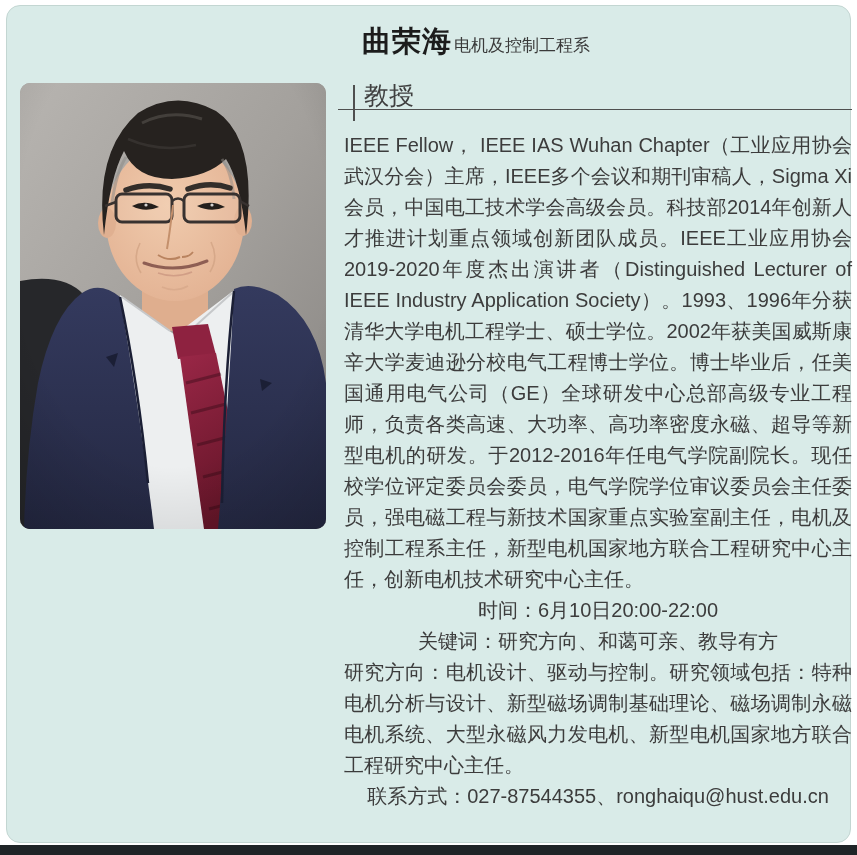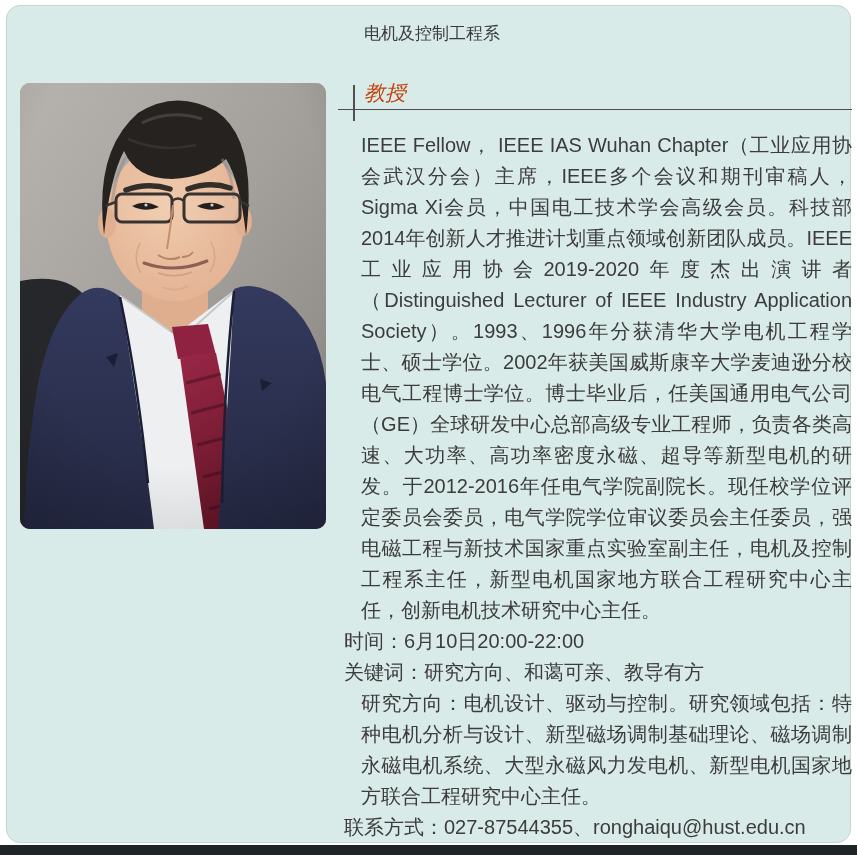--- a/index.html
+++ b/index.html
@@ -58,40 +58,39 @@
   }
   .title-vbar{
     position:absolute;
     left:346px;top:79px;
     width:2px;height:36px;
     background:var(--rule);
   }
   .prof-title{
     position:absolute;
     left:357px;top:73px;
-    font-size:21px;
-    color:#c2410c;
-    font-style:italic;
+    font-size:25px;
+    color:#404040;
   }
   .hrule{
     position:absolute;
     left:331px;top:103px;
     width:514px;height:1px;
     background:var(--rule);
   }
   .body-text{
     position:absolute;
     left:337px;top:124px;
     width:508px;
     font-size:20px;
     line-height:31px;
     color:var(--text);
   }
-  .body-text p{margin:0;}
-  .body-text p.justify{text-align:justify;text-justify:inter-ideograph;margin-left:17px;}
+  .body-text p{margin:0;text-align:center;}
+  .body-text p.justify{text-align:justify;text-justify:inter-ideograph;}
   .footer-bar{
     position:absolute;
     left:0;top:845px;
     width:857px;height:10px;
     background:var(--footer-bar);
   }
 </style>
 </head>
 <body>
 
@@ -189,20 +188,21 @@
 
         <path d="M306 446 L306 300 Q298 238 258 212 Q232 198 214 206 Q208 330 198 446 Z" fill="url(#suitGrad)"></path>
         <path d="M214 208 Q204 300 202 420" stroke="#1b1f35" stroke-width="2.5" fill="none"></path>
         <path d="M240 296 L252 300 L242 308 Z" fill="#1b1f35"></path>
 
         <rect x="0" y="0" width="306" height="446" fill="url(#vig)"></rect>
       </svg>
     </div>
 
     <div class="header-row">
+      <span class="prof-name">曲荣海</span>
         <span class="prof-dept">电机及控制工程系</span>
     </div>
 
     <div class="title-vbar"></div>
     <div class="prof-title">教授</div>
     <div class="hrule"></div>
 
     <div class="body-text">
       <p class="justify">IEEE Fellow， IEEE IAS Wuhan Chapter（工业应用协会武汉分会）主席，IEEE多个会议和期刊审稿人，Sigma Xi会员，中国电工技术学会高级会员。科技部2014年创新人才推进计划重点领域创新团队成员。IEEE工业应用协会2019-2020年度杰出演讲者（Distinguished Lecturer of IEEE Industry Application Society）。1993、1996年分获清华大学电机工程学士、硕士学位。2002年获美国威斯康辛大学麦迪逊分校电气工程博士学位。博士毕业后，任美国通用电气公司（GE）全球研发中心总部高级专业工程师，负责各类高速、大功率、高功率密度永磁、超导等新型电机的研发。于2012-2016年任电气学院副院长。现任校学位评定委员会委员，电气学院学位审议委员会主任委员，强电磁工程与新技术国家重点实验室副主任，电机及控制工程系主任，新型电机国家地方联合工程研究中心主任，创新电机技术研究中心主任。</p>
       <p>时间：6月10日20:00-22:00</p>

